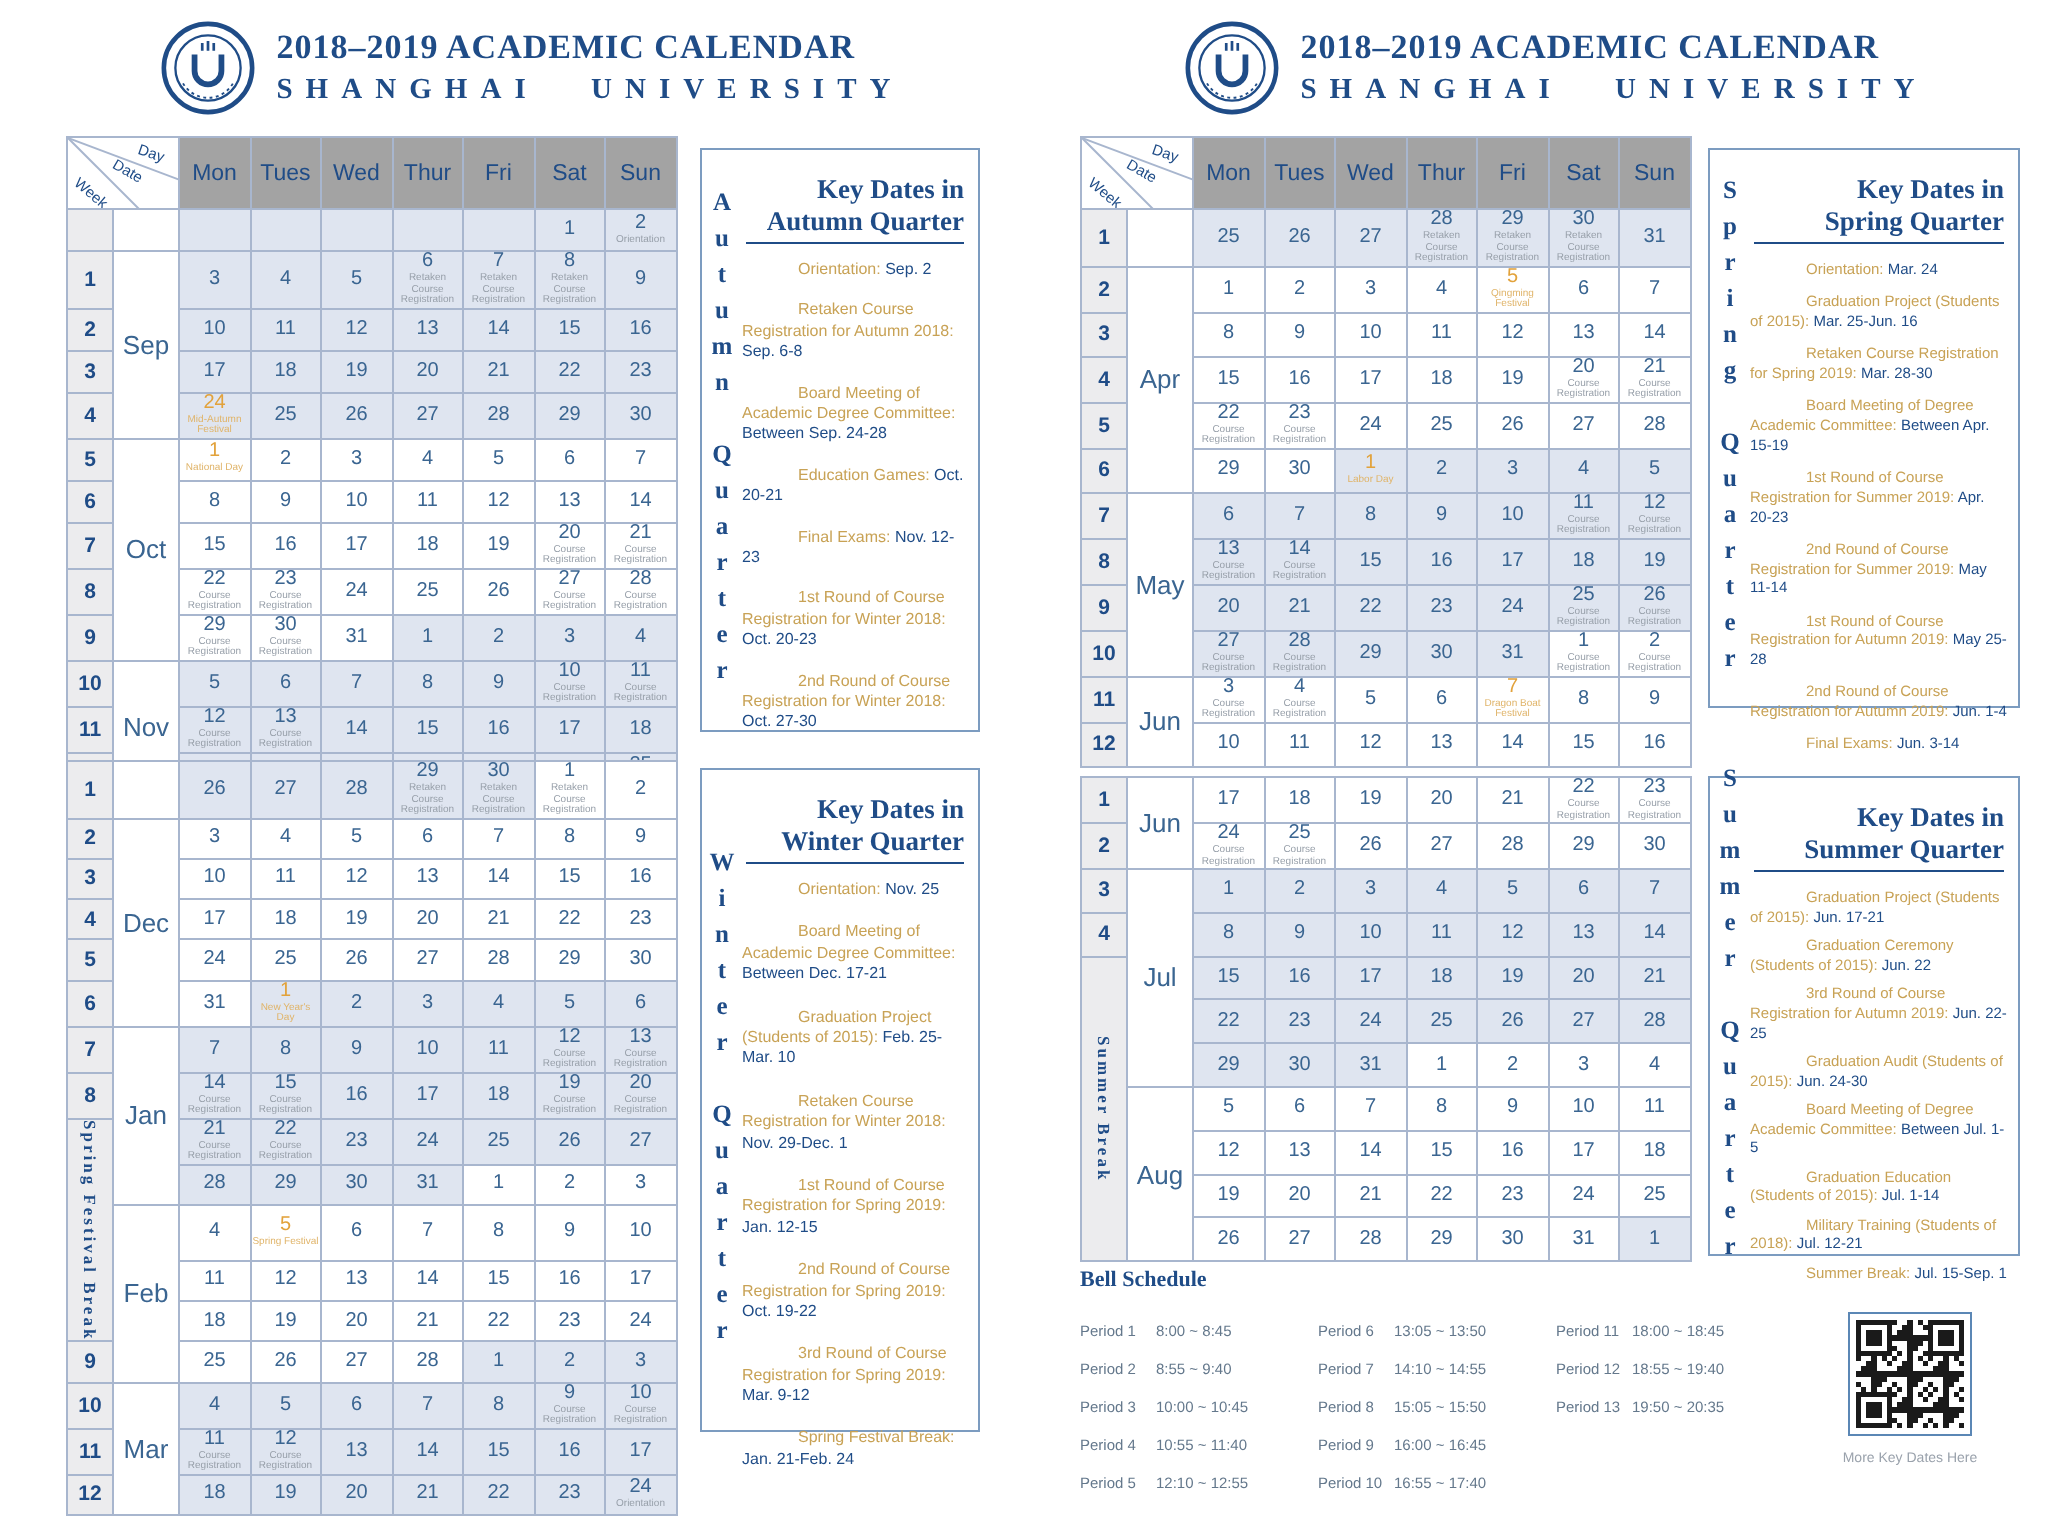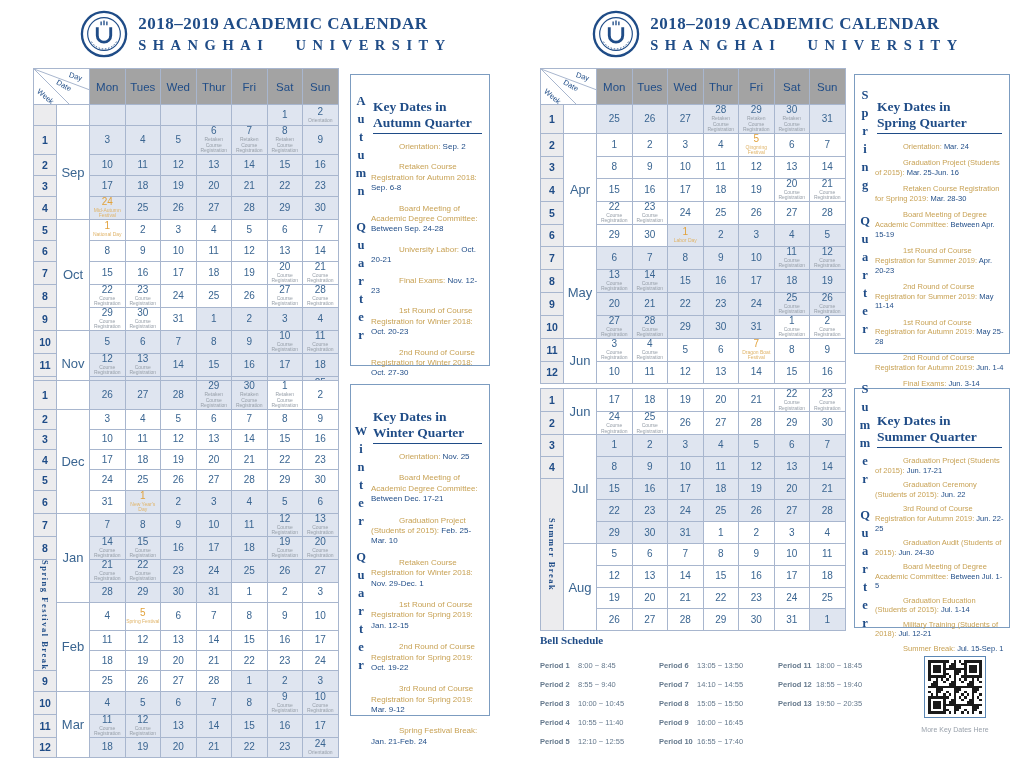--- a/index.html
+++ b/index.html
@@ -49,32 +49,32 @@
   .holiday .num{color:var(--holiday);}
   .note{font-size:5px; line-height:1.1; color:var(--notegray); margin-top:1px; max-width:34px;}
   .holiday .note{color:#E0B469;}
 
   .kd-box{position:absolute; border:1px solid var(--boxborder); padding:8px 5px 6px 20px;}
   #kd-autumn{left:350px; top:74px;  width:140px; height:292px;}
   #kd-winter{left:350px; top:384px; width:140px; height:332px;}
   #kd-spring{left:342px; top:74px;  width:156px; height:280px;}
   #kd-summer{left:342px; top:388px; width:156px; height:240px;}
   .kd-vlabel{position:absolute; left:2px; top:50%; transform:translateY(-50%); writing-mode:vertical-rl; text-orientation:upright; font-family:"Liberation Serif",serif; font-weight:bold; font-size:12.5px; letter-spacing:4px; color:var(--navy); white-space:nowrap;}
-  .kd-title{font-family:"Liberation Serif",serif; font-weight:bold; font-size:13.5px; line-height:1.15; color:var(--navy); text-align:left; border-bottom:1.5px solid var(--navy); padding-bottom:3px; margin:16px 2px 8px 2px;}
+  .kd-title{font-family:"Liberation Serif",serif; font-weight:bold; font-size:13.5px; line-height:1.15; color:var(--navy); text-align:right; border-bottom:1.5px solid var(--navy); padding-bottom:3px; margin:4px 2px 8px 2px;}
   .kd-entry{font-size:8px; line-height:1.3;}
   #kd-autumn .kd-entry{margin-bottom:10px;} #kd-winter .kd-entry{margin-bottom:11px;}
   #kd-spring .kd-entry{font-size:7.5px; margin-bottom:6.5px;} #kd-summer .kd-entry{font-size:7.5px; margin-bottom:4.5px;}
   .kd-name{color:var(--gold);margin-left:28px;} .kd-date{color:var(--navy);}
 
   #bell{position:absolute; left:28px; top:634px; width:370px;}
   .bell-title{font-family:"Liberation Serif",serif; font-weight:bold; font-size:11px; color:var(--navy); margin-bottom:10px;}
   .bell-cols{display:flex; gap:14px;}
   .bell-col{width:105px;}
   .bell-entry{font-size:7.5px; color:var(--bell); line-height:19px; white-space:nowrap;}
-  .bp{display:inline-block; width:38px;font-weight:bold;}
+  .bp{display:inline-block; width:38px;}
 
   #qr{position:absolute; left:402px; top:656px; width:82px; text-align:center;}
   .qr-frame{width:62px; height:62px; border:1px solid #5B87B5; padding:3px; margin:0 auto; background:#fff;}
   .qr-caption{font-size:7px; color:#9AA2AC; margin-top:8px; white-space:nowrap;}
 </style>
 </head>
 <body>
 
 <div class="page" id="page-left">
   <div class="page-header">
@@ -646,21 +646,21 @@
     </div>
   <div id="kd-autumn" class="kd-box">
       <div class="kd-vlabel">Autumn Quarter</div>
       <div class="kd-title">
         <div>Key Dates in</div>
         <div>Autumn Quarter</div>
       </div>
       <div class="kd-entry"><span class="kd-name">Orientation:</span> <span class="kd-date">Sep. 2</span></div>
       <div class="kd-entry"><span class="kd-name">Retaken Course Registration for Autumn 2018:</span> <span class="kd-date">Sep. 6-8</span></div>
       <div class="kd-entry"><span class="kd-name">Board Meeting of Academic Degree Committee:</span> <span class="kd-date">Between Sep. 24-28</span></div>
-      <div class="kd-entry"><span class="kd-name">University Labor:</span> <span class="kd-date">Oct. 20-21</span></div>
+      <div class="kd-entry"><span class="kd-name">Education Games:</span> <span class="kd-date">Oct. 20-21</span></div>
       <div class="kd-entry"><span class="kd-name">Final Exams:</span> <span class="kd-date">Nov. 12-23</span></div>
       <div class="kd-entry"><span class="kd-name">1st Round of Course Registration for Winter 2018:</span> <span class="kd-date">Oct. 20-23</span></div>
       <div class="kd-entry"><span class="kd-name">2nd Round of Course Registration for Winter 2018:</span> <span class="kd-date">Oct. 27-30</span></div>
     </div>
   <div id="cal-winter" class="calpos">
       <table class="cal">
         <colgroup>
           <col class="col-week">
           <col class="col-month">
           <col class="col-day">

